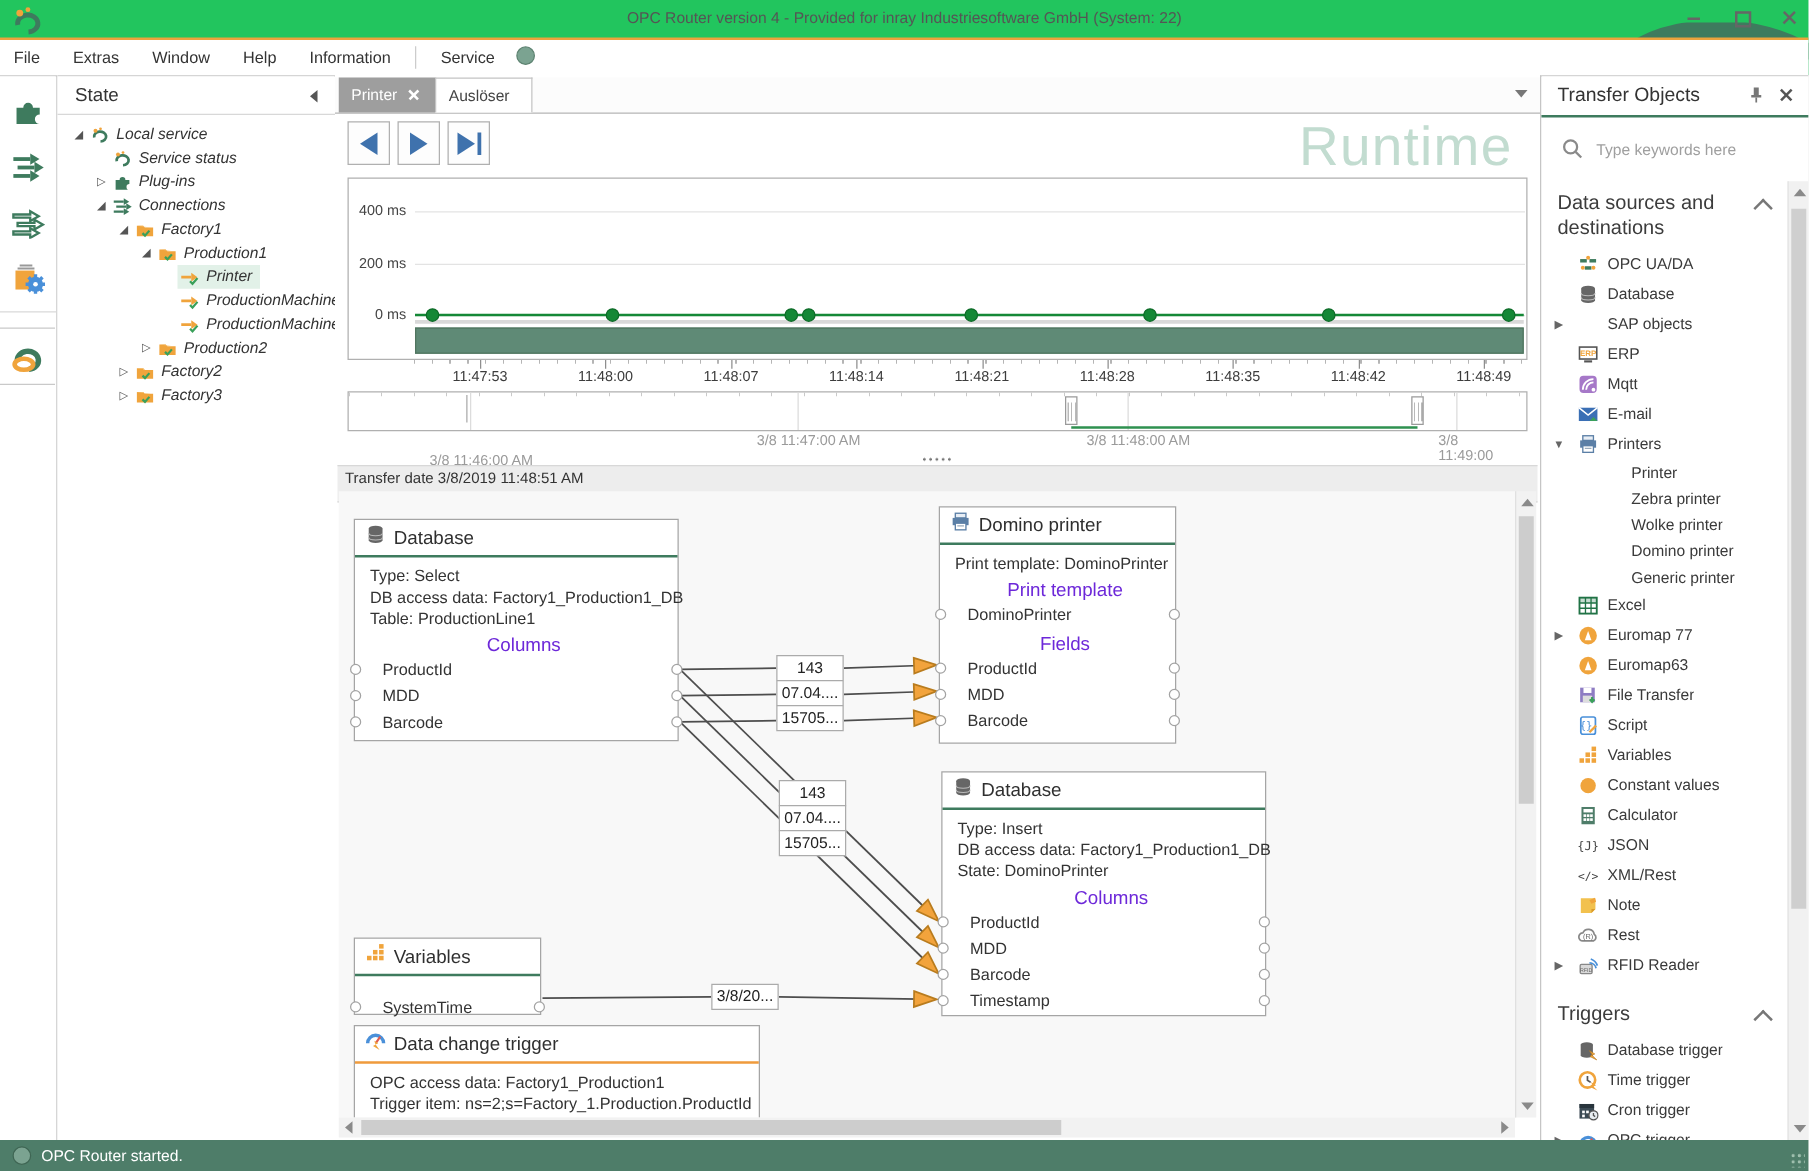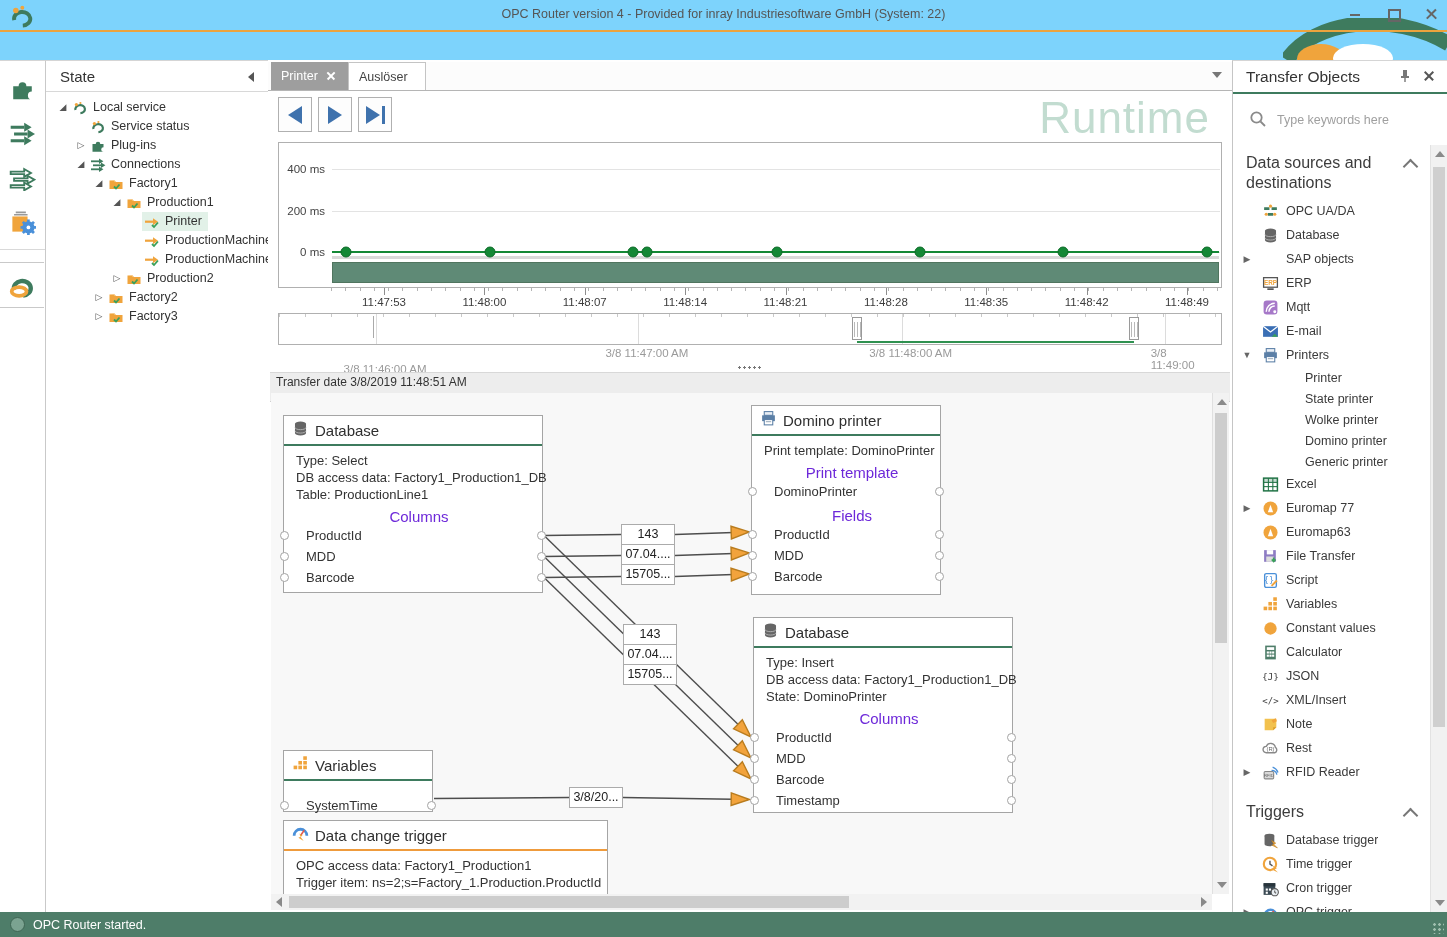--- a/index.html
+++ b/index.html
@@ -2,21 +2,21 @@
 <html><head>
 <meta charset="utf-8">
 <style>
   html,body{margin:0;padding:0;background:#dcdcdc;}
   .app{position:relative;width:1447px;height:937px;background:#fff;overflow:hidden;
        font-family:"Liberation Sans","DejaVu Sans",sans-serif;color:#333;
        -webkit-font-smoothing:antialiased;}
   .abs{position:absolute;}
 
   
-  .chrome{position:absolute;left:0;top:0;width:1447px;height:60px;overflow:hidden;background:#7dd3fc;}
+  .chrome{position:absolute;left:0;top:0;width:1447px;height:60px;overflow:hidden;background:#22c55e;}
   .titlebar{position:absolute;left:0;top:0;width:1447px;height:30px;border-bottom:2px solid #eca33d;}
   .titlebar .title{position:absolute;left:0;right:0;top:7px;text-align:center;font-size:12.5px;color:#555;}
   .winbtns{position:absolute;right:8px;top:6px;display:flex;gap:22px;align-items:center;}
   .winbtn{width:16px;height:16px;position:relative;cursor:default;}
   .glyph-min{position:absolute;left:3px;top:8px;width:10px;height:2px;background:#666;}
   .glyph-max{position:absolute;left:3px;top:3px;width:9px;height:9px;border:2px solid #666;}
   .glyph-x1,.glyph-x2{position:absolute;left:2px;top:7px;width:13px;height:2.4px;background:#666;}
   .glyph-x1{transform:rotate(45deg);} .glyph-x2{transform:rotate(-45deg);}
   .menubar{position:absolute;left:0;top:32px;width:1447px;height:28px;background:#fff;}
   .menu-item{display:inline-block;padding:6px 11px 0 11px;font-size:13px;color:#333;height:22px;}
@@ -36,21 +36,21 @@
   .statepanel{position:absolute;left:46px;top:60px;width:222px;height:852px;background:#fff;border-right:1px solid #c9c9c9;border-top:1px solid #d5d5d5;}
   .panel-hdr{position:relative;height:30px;border-bottom:1px solid #d8d8d8;}
   .panel-hdr .ttl{position:absolute;left:14px;top:7px;font-size:15px;color:#333;}
   .collapse-arrow{position:absolute;right:14px;top:11px;width:0;height:0;
                   border-top:5px solid transparent;border-bottom:5px solid transparent;border-right:6px solid #555;}
   .tree{padding-top:6px;font-size:12.5px;}
   .trow{height:19px;line-height:19px;display:flex;align-items:center;white-space:nowrap;}
   .trow .exp{width:14px;text-align:center;font-size:9px;color:#555;flex:none;}
   .trow .ticon{width:18px;height:16px;flex:none;margin-right:3px;}
   .trow .ticon svg{width:16px;height:16px;}
-  .trow .lbl{padding:0 6px 0 0;}
+  .trow .lbl{padding:0 6px 0 0;font-style:italic;}
   .trow.sel .lblwrap{background:#e2f1e8;}
   .lblwrap{display:flex;align-items:center;height:19px;padding-left:2px;}
 
   
   .main{position:absolute;left:268px;top:60px;width:964px;height:852px;background:#fff;}
   .tabbar{position:absolute;left:0;top:2px;width:964px;height:28px;border-bottom:1px solid #b5b5b5;background:#fcfcfc;}
   .tab{position:absolute;top:0;height:28px;font-size:12.5px;display:flex;align-items:center;padding:0 10px;box-sizing:border-box;}
   .tab.active{left:3px;width:77px;background:#9e9e9e;color:#fff;}
   .tab.inactive{left:80px;width:78px;background:#fff;color:#444;border:1px solid #c4c4c4;border-bottom:none;}
   .tab-close{position:relative;width:10px;height:10px;margin-left:8px;}
@@ -179,20 +179,30 @@
             <i class="glyph-min"></i>
           </span>
         <span class="winbtn">
             <i class="glyph-max"></i>
           </span>
         <span class="winbtn">
             <i class="glyph-x1"></i>
             <i class="glyph-x2"></i>
           </span>
       </span>
+    </div>
+    <div class="menubar">
+      <span class="menu-item">File</span>
+      <span class="menu-item">Extras</span>
+      <span class="menu-item">Window</span>
+      <span class="menu-item">Help</span>
+      <span class="menu-item">Information</span>
+      <span class="menu-sep"></span>
+      <span class="menu-item">Service</span>
+      <span class="service-dot"></span>
     </div>
   </div>
 
   <div class="activitybar" id="activitybar">
       <div class="act-group">
         <div class="act-btn">
           <svg viewBox="0 0 16 16">
             <path d="M2.5 6h3.2a2.3 2.3 0 1 1 4.6 0h3.2v3.2a2.3 2.3 0 1 0 0 4.6v-1.8 1.8H2.5z" fill="#3e7b5e"></path>
           </svg>
         </div>
@@ -703,21 +713,21 @@
               <line x1="5.5" y1="11" x2="10.5" y2="11" stroke="#9ab" stroke-width="1"></line>
             </svg></span>
           <span class="lbl">Printers</span>
         </div>
         <div class="rp-item child">
           <span class="exp"></span>
           <span class="lbl">Printer</span>
         </div>
         <div class="rp-item child">
           <span class="exp"></span>
-          <span class="lbl">State printer</span>
+          <span class="lbl">Zebra printer</span>
         </div>
         <div class="rp-item child">
           <span class="exp"></span>
           <span class="lbl">Wolke printer</span>
         </div>
         <div class="rp-item child">
           <span class="exp"></span>
           <span class="lbl">Domino printer</span>
         </div>
         <div class="rp-item child">
@@ -815,21 +825,21 @@
           <span class="icon"><svg viewBox="0 0 16 16">
               <text x="8" y="11.5" font-size="9" fill="#444" text-anchor="middle" font-family="monospace">{J}</text>
             </svg></span>
           <span class="lbl">JSON</span>
         </div>
         <div class="rp-item">
           <span class="exp"></span>
           <span class="icon"><svg viewBox="0 0 16 16">
               <text x="8" y="11.5" font-size="8.5" fill="#444" text-anchor="middle" font-family="monospace">&lt;/&gt;</text>
             </svg></span>
-          <span class="lbl">XML/Insert</span>
+          <span class="lbl">XML/Rest</span>
         </div>
         <div class="rp-item">
           <span class="exp"></span>
           <span class="icon"><svg viewBox="0 0 16 16">
               <path d="M2.5 2.5h11v8l-3 3h-8z" fill="#f2c14e"></path>
               <path d="M10.5 13.5v-3h3z" fill="#d99b2b"></path>
               <path d="M9 4l4-2 1 3-3.5 1.5z" fill="#f0a43c"></path>
             </svg></span>
           <span class="lbl">Note</span>
         </div>

